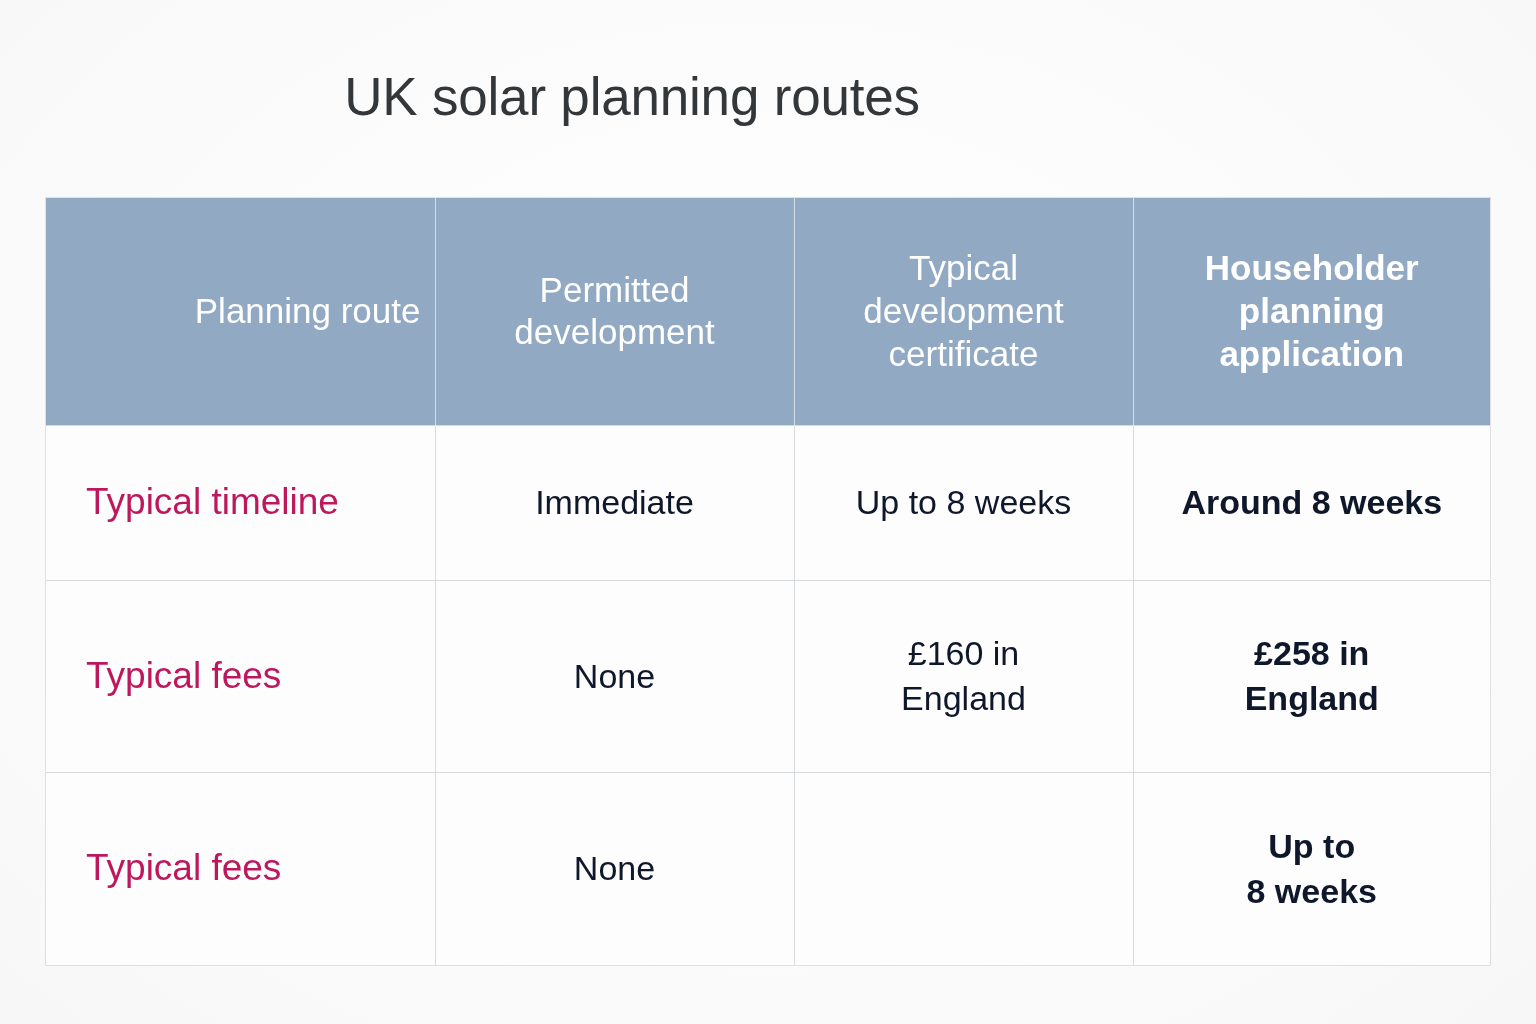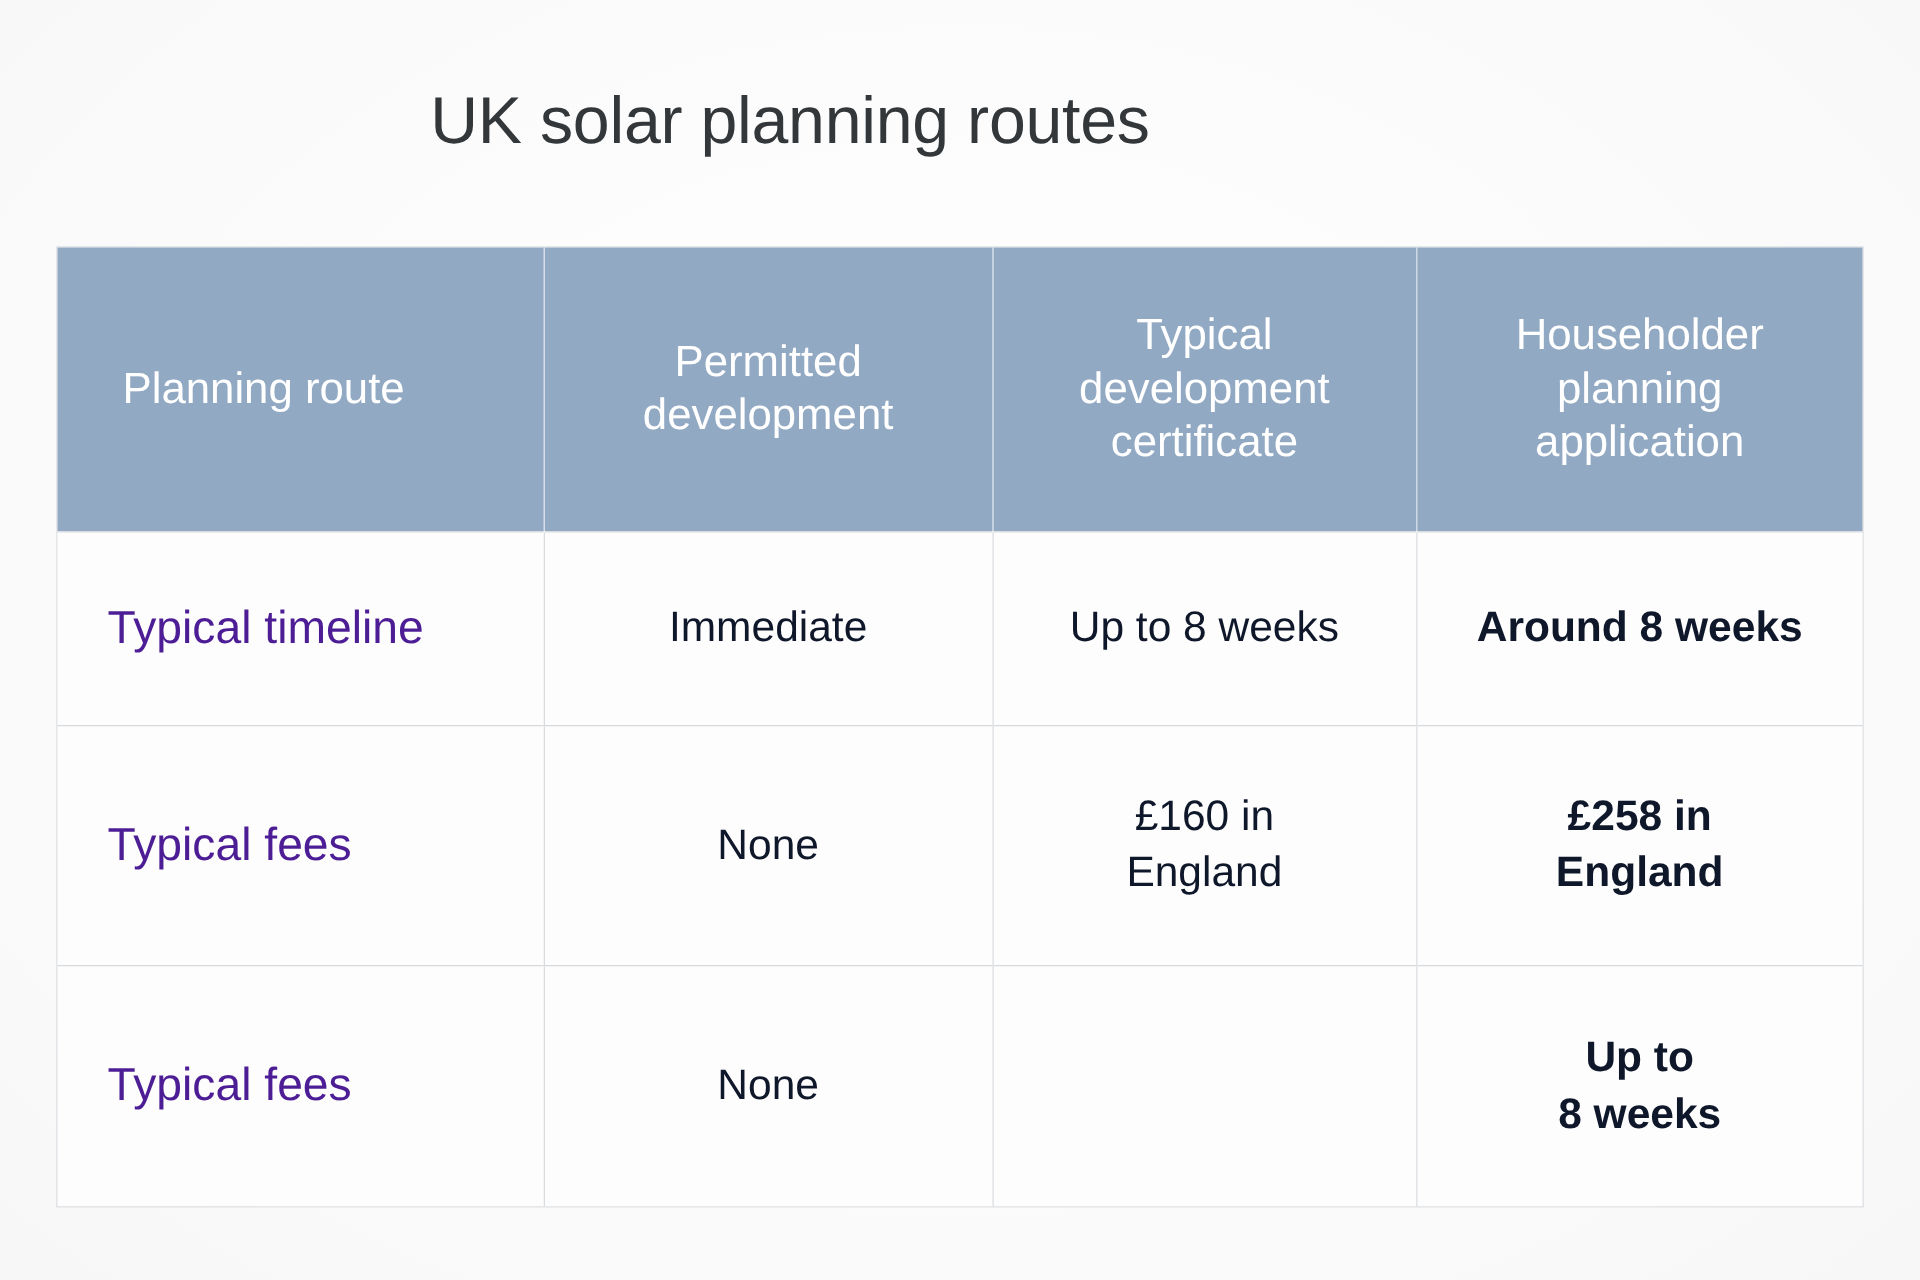--- a/index.html
+++ b/index.html
@@ -62,23 +62,23 @@
     font-size: 35px;
     font-weight: 400;
     line-height: 1.22;
     height: 227px;
     padding: 6px 14px;
     text-align: center;
     vertical-align: middle;
     border-right: 1px solid rgba(255,255,255,0.62);
     box-sizing: border-box;
   }
-  thead th:last-child { border-right: none; }
+  thead th:last-child { border-right: none; font-weight: bold; }
   thead th.first {
-    text-align: left;
+    text-align: right;
     padding-left: 52px;
     font-size: 35px;
   }
 
   tbody td {
     border-top: 1px solid #d7dadd;
     border-right: 1px solid #d9dcdf;
     font-size: 34px;
     font-weight: 400;
     line-height: 1.32;
@@ -87,21 +87,21 @@
     vertical-align: middle;
     padding: 8px 14px;
     box-sizing: border-box;
     background: transparent;
   }
   tbody td:last-child { border-right: none; font-weight: bold; }
 
   tbody td.rowhead {
     text-align: left;
     padding-left: 40px;
-    color: #4c1d95;
+    color: #be185d;
     font-size: 37px;
   }
 
   tbody tr.r1 td { height: 155px; }
   tbody tr.r2 td { height: 192px; }
   tbody tr.r3 td { height: 193px; }
 
   .cellline { display: block; }
   .empty-cell { min-height: 1px; }
 </style>

